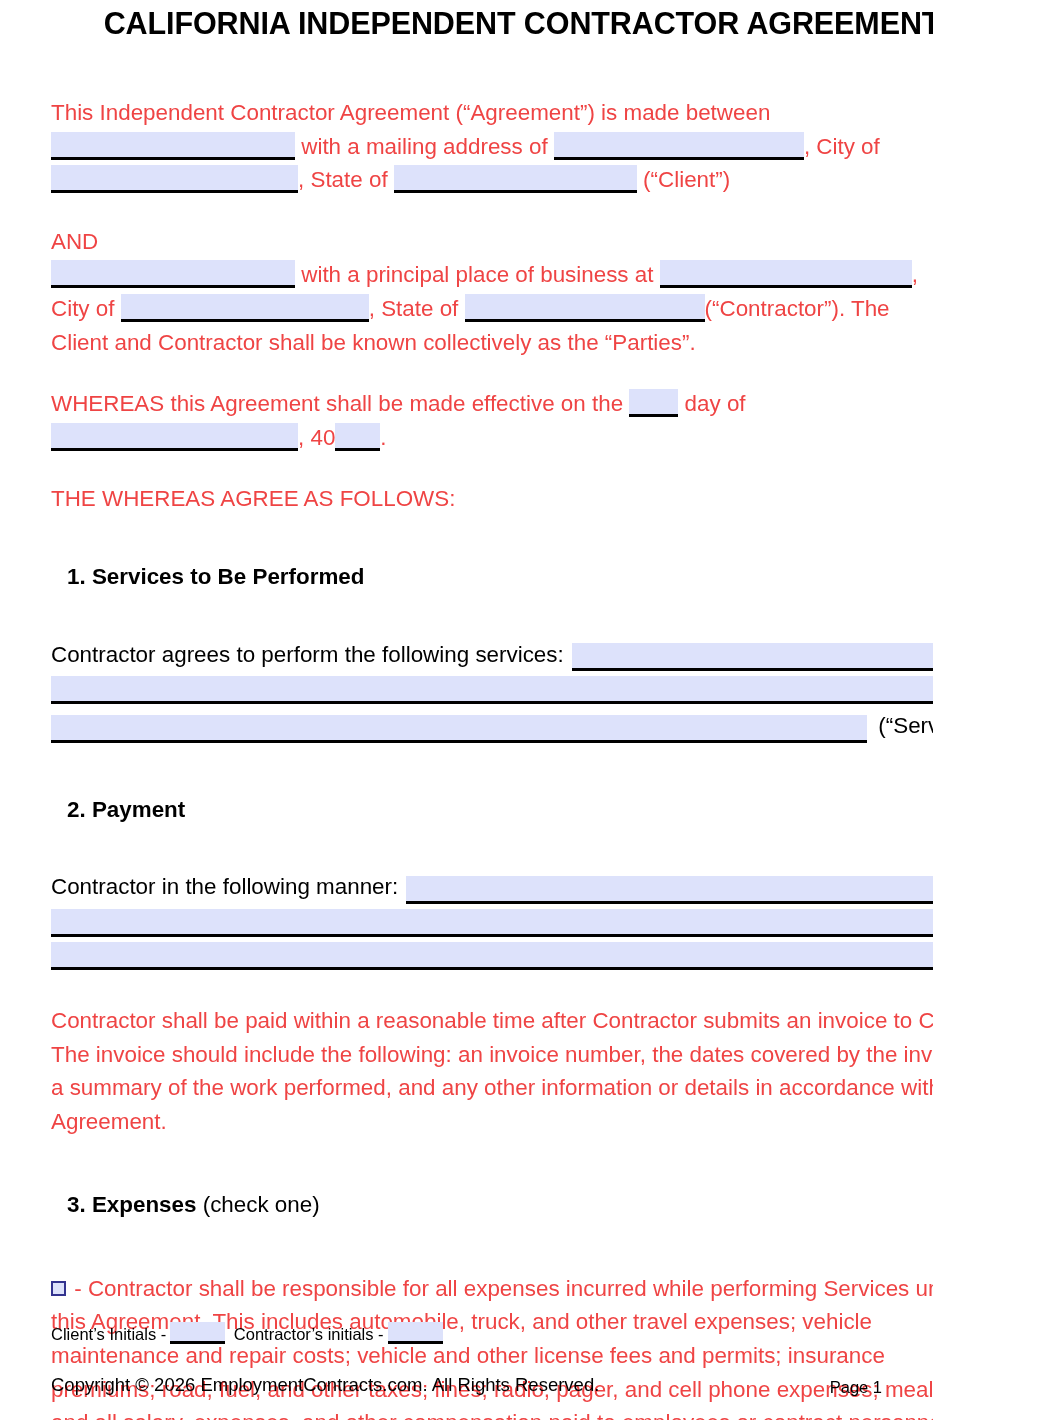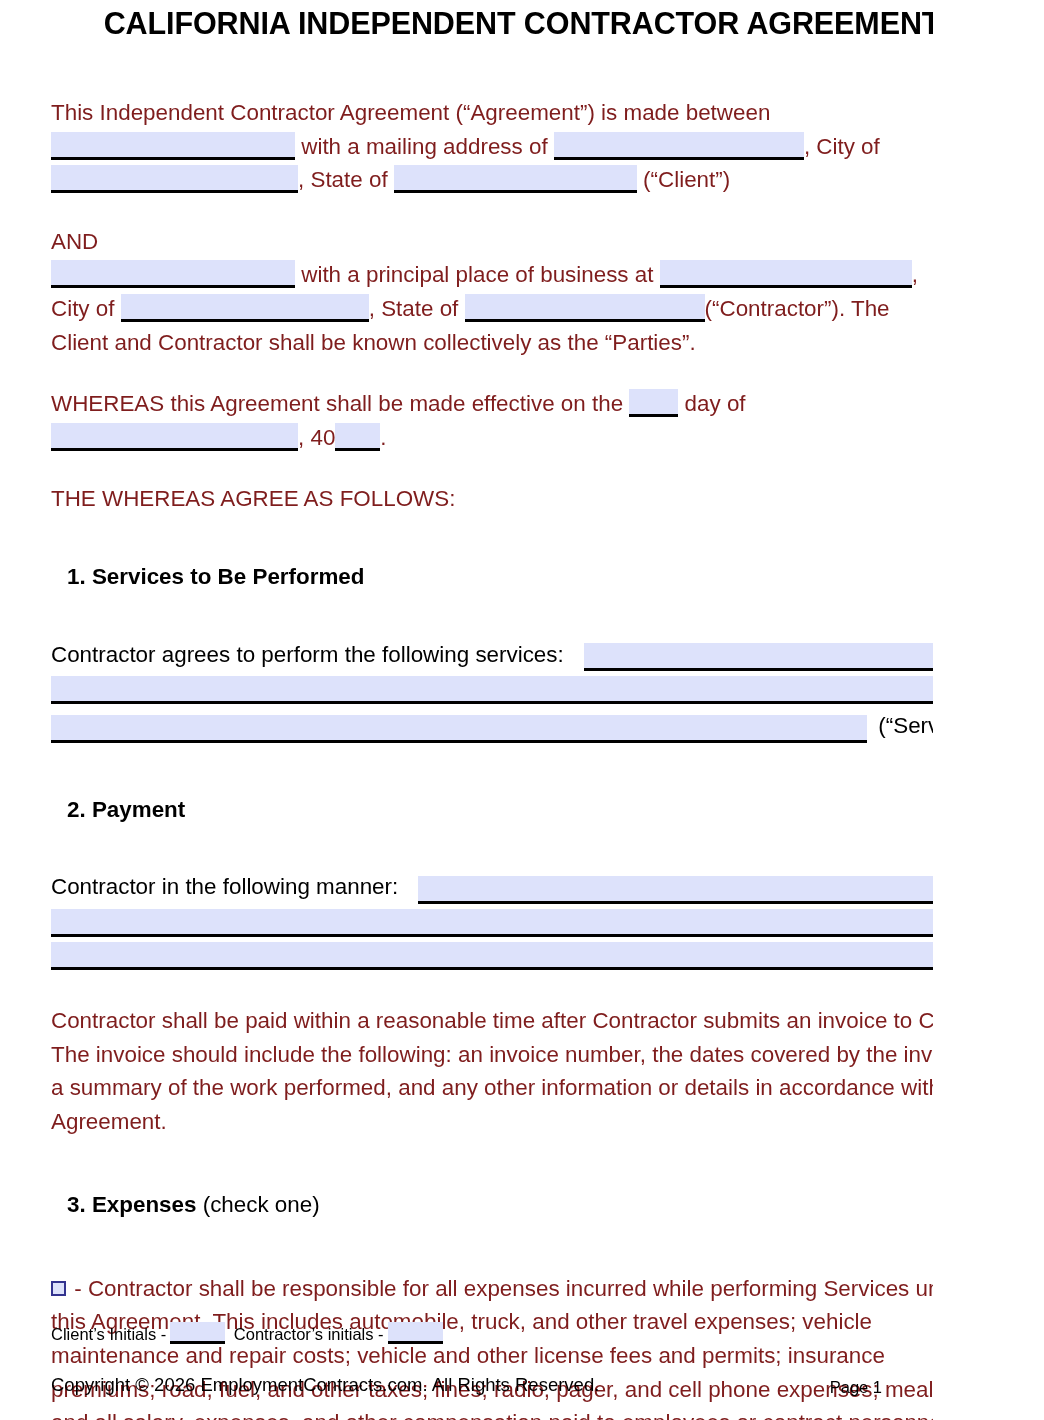--- a/index.html
+++ b/index.html
@@ -34,21 +34,21 @@
   .body-area {
     position: absolute;
     left: 51px;
     top: 96px;
     width: 943px;
   }
   .para {
     font-size: 22.4px;
     line-height: 33.6px;
     margin: 0;
-    color: #7f1d1d;
+    color: #ef4444;
   }
   .gap-md { height: 28px; }
   .gap-lg { height: 34px; }
 
   .sec-head {
     font-size: 22.4px;
     line-height: 33.6px;
     font-weight: bold;
     margin: 16px;
   }
@@ -84,21 +84,21 @@
     margin-top: 5px;
   }
   .fill-row {
     display: flex;
     align-items: flex-end;
   }
   .fill-row .lead {
     font-size: 22.4px;
     line-height: 33.6px;
     white-space: nowrap;
-    padding-right: 20px;
+    padding-right: 8px;
   }
   .fill-row .grow {
     flex: 1 1 auto;
     background: #dde2fb;
     border-bottom: 3px solid #000000;
     height: 25px;
   }
   .fill-row .tail {
     font-size: 22.4px;
     line-height: 33.6px;

